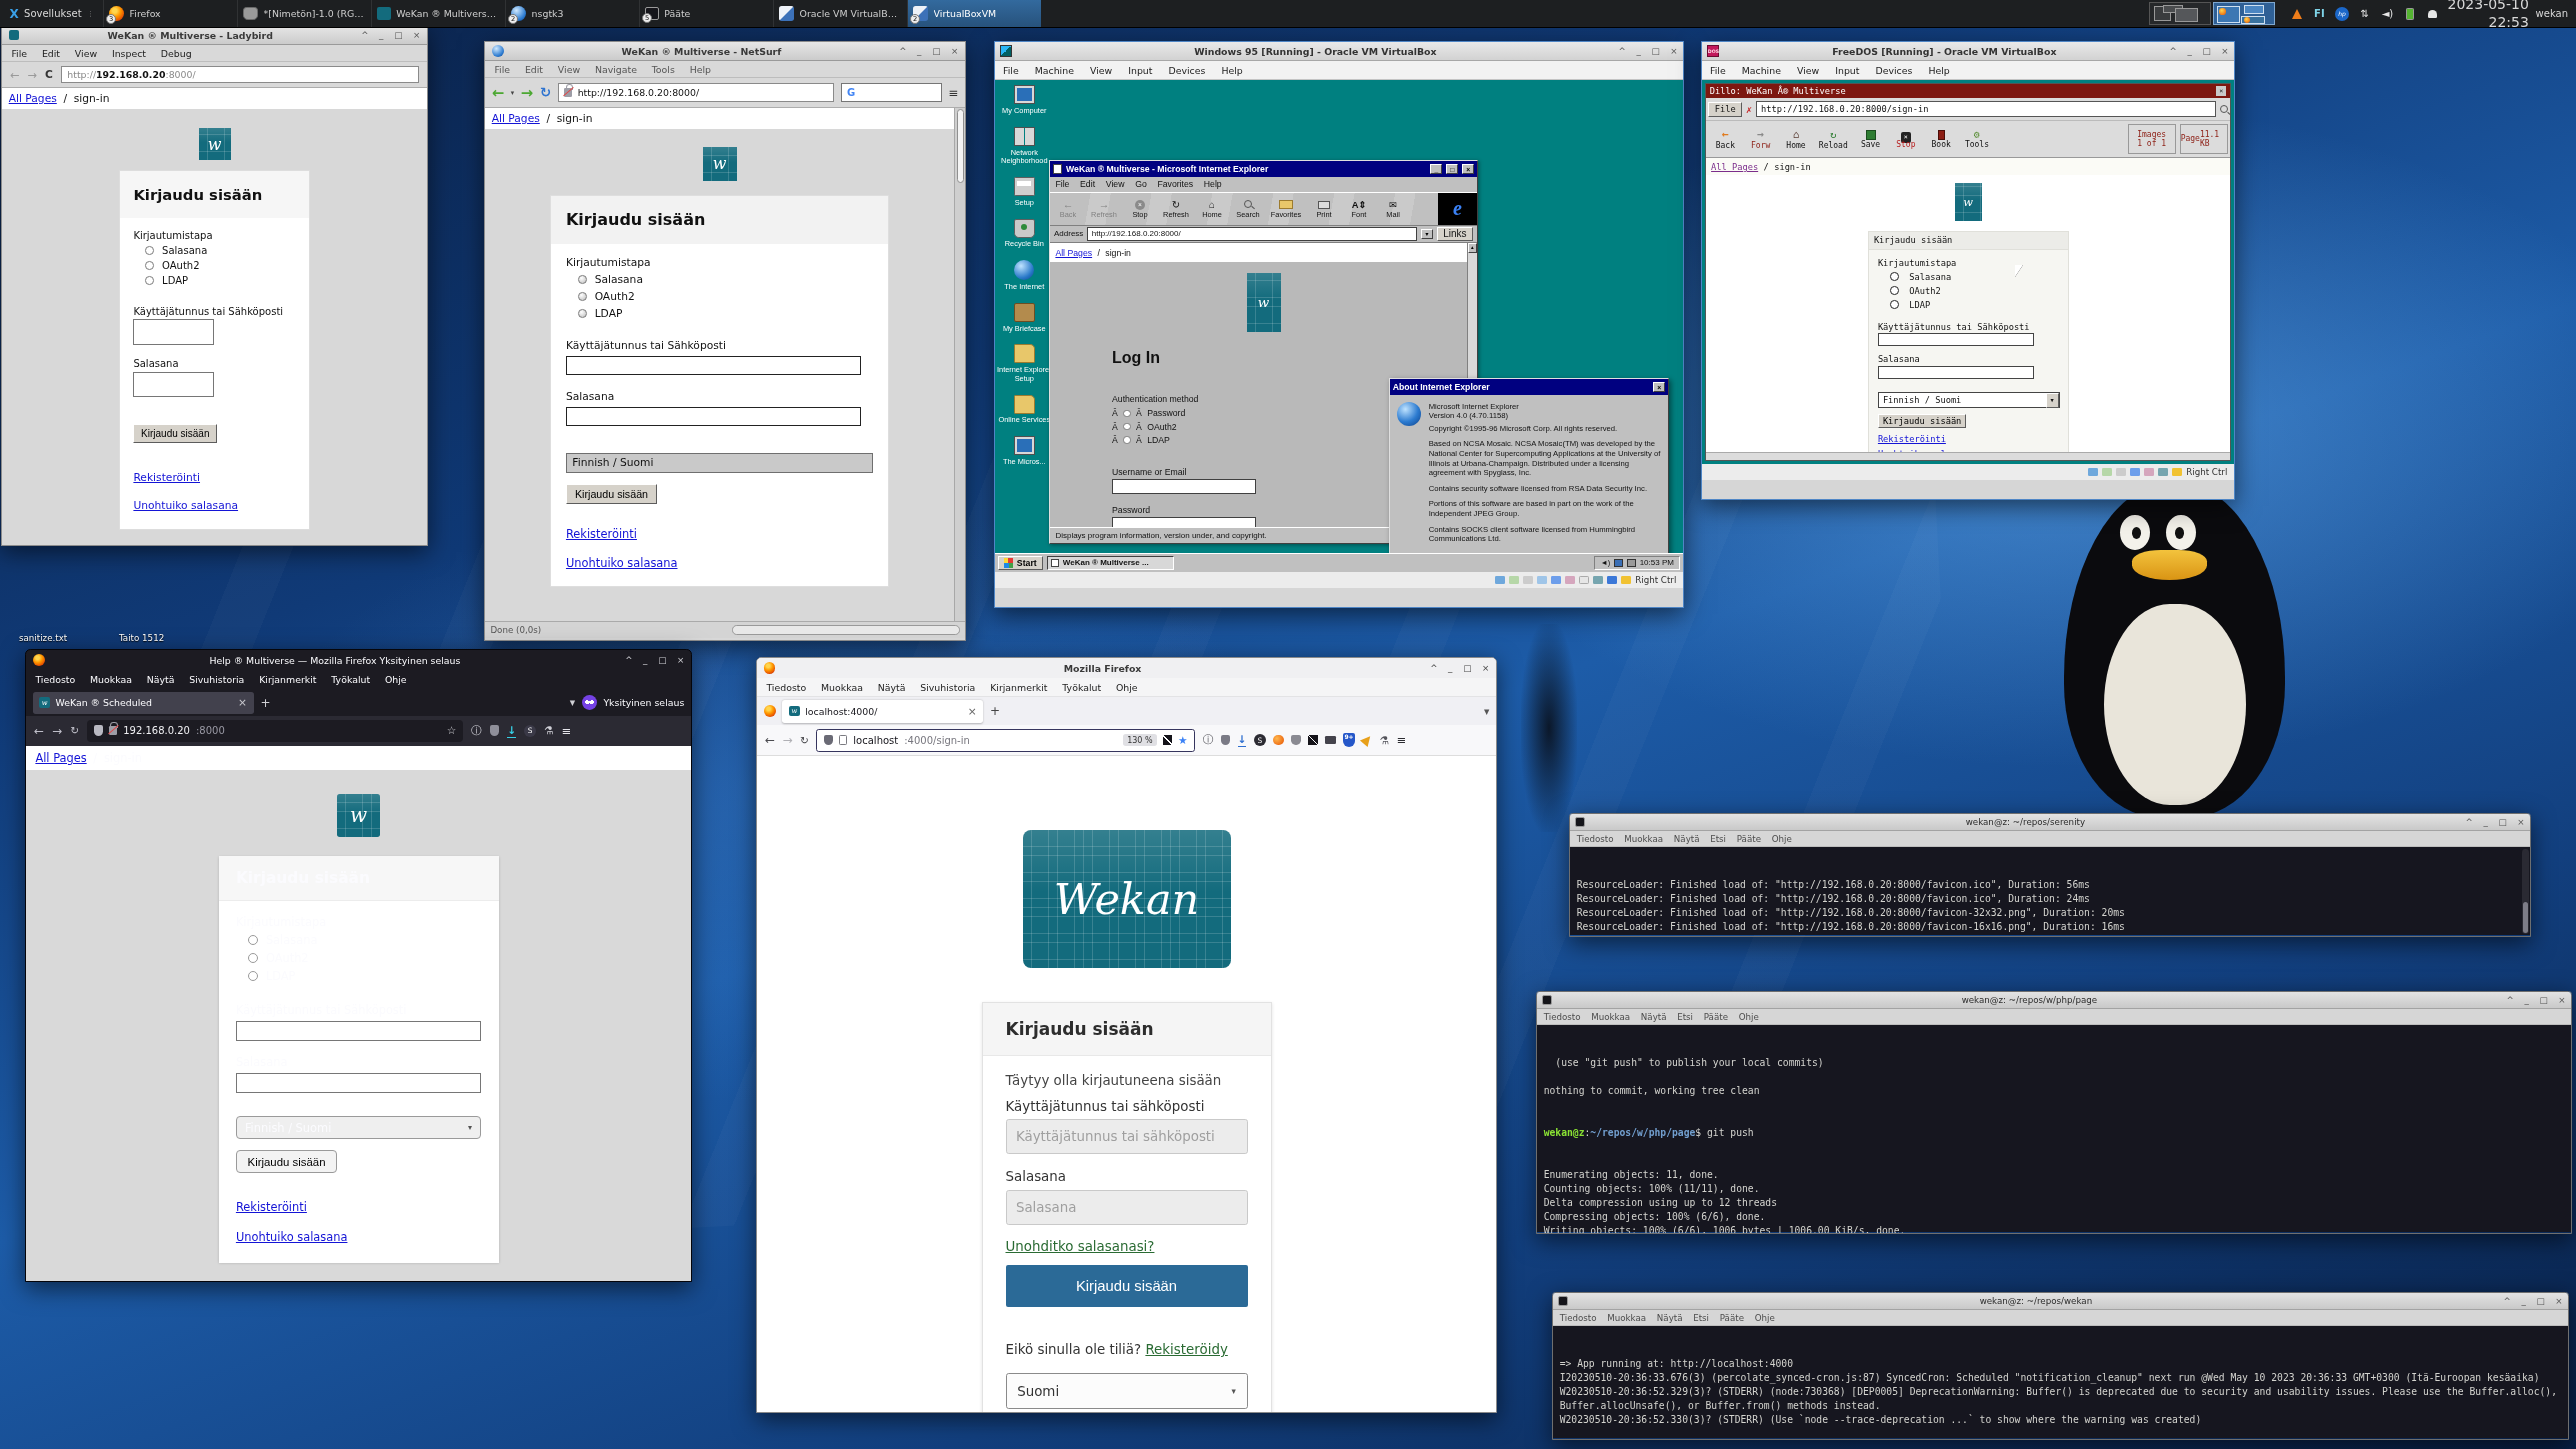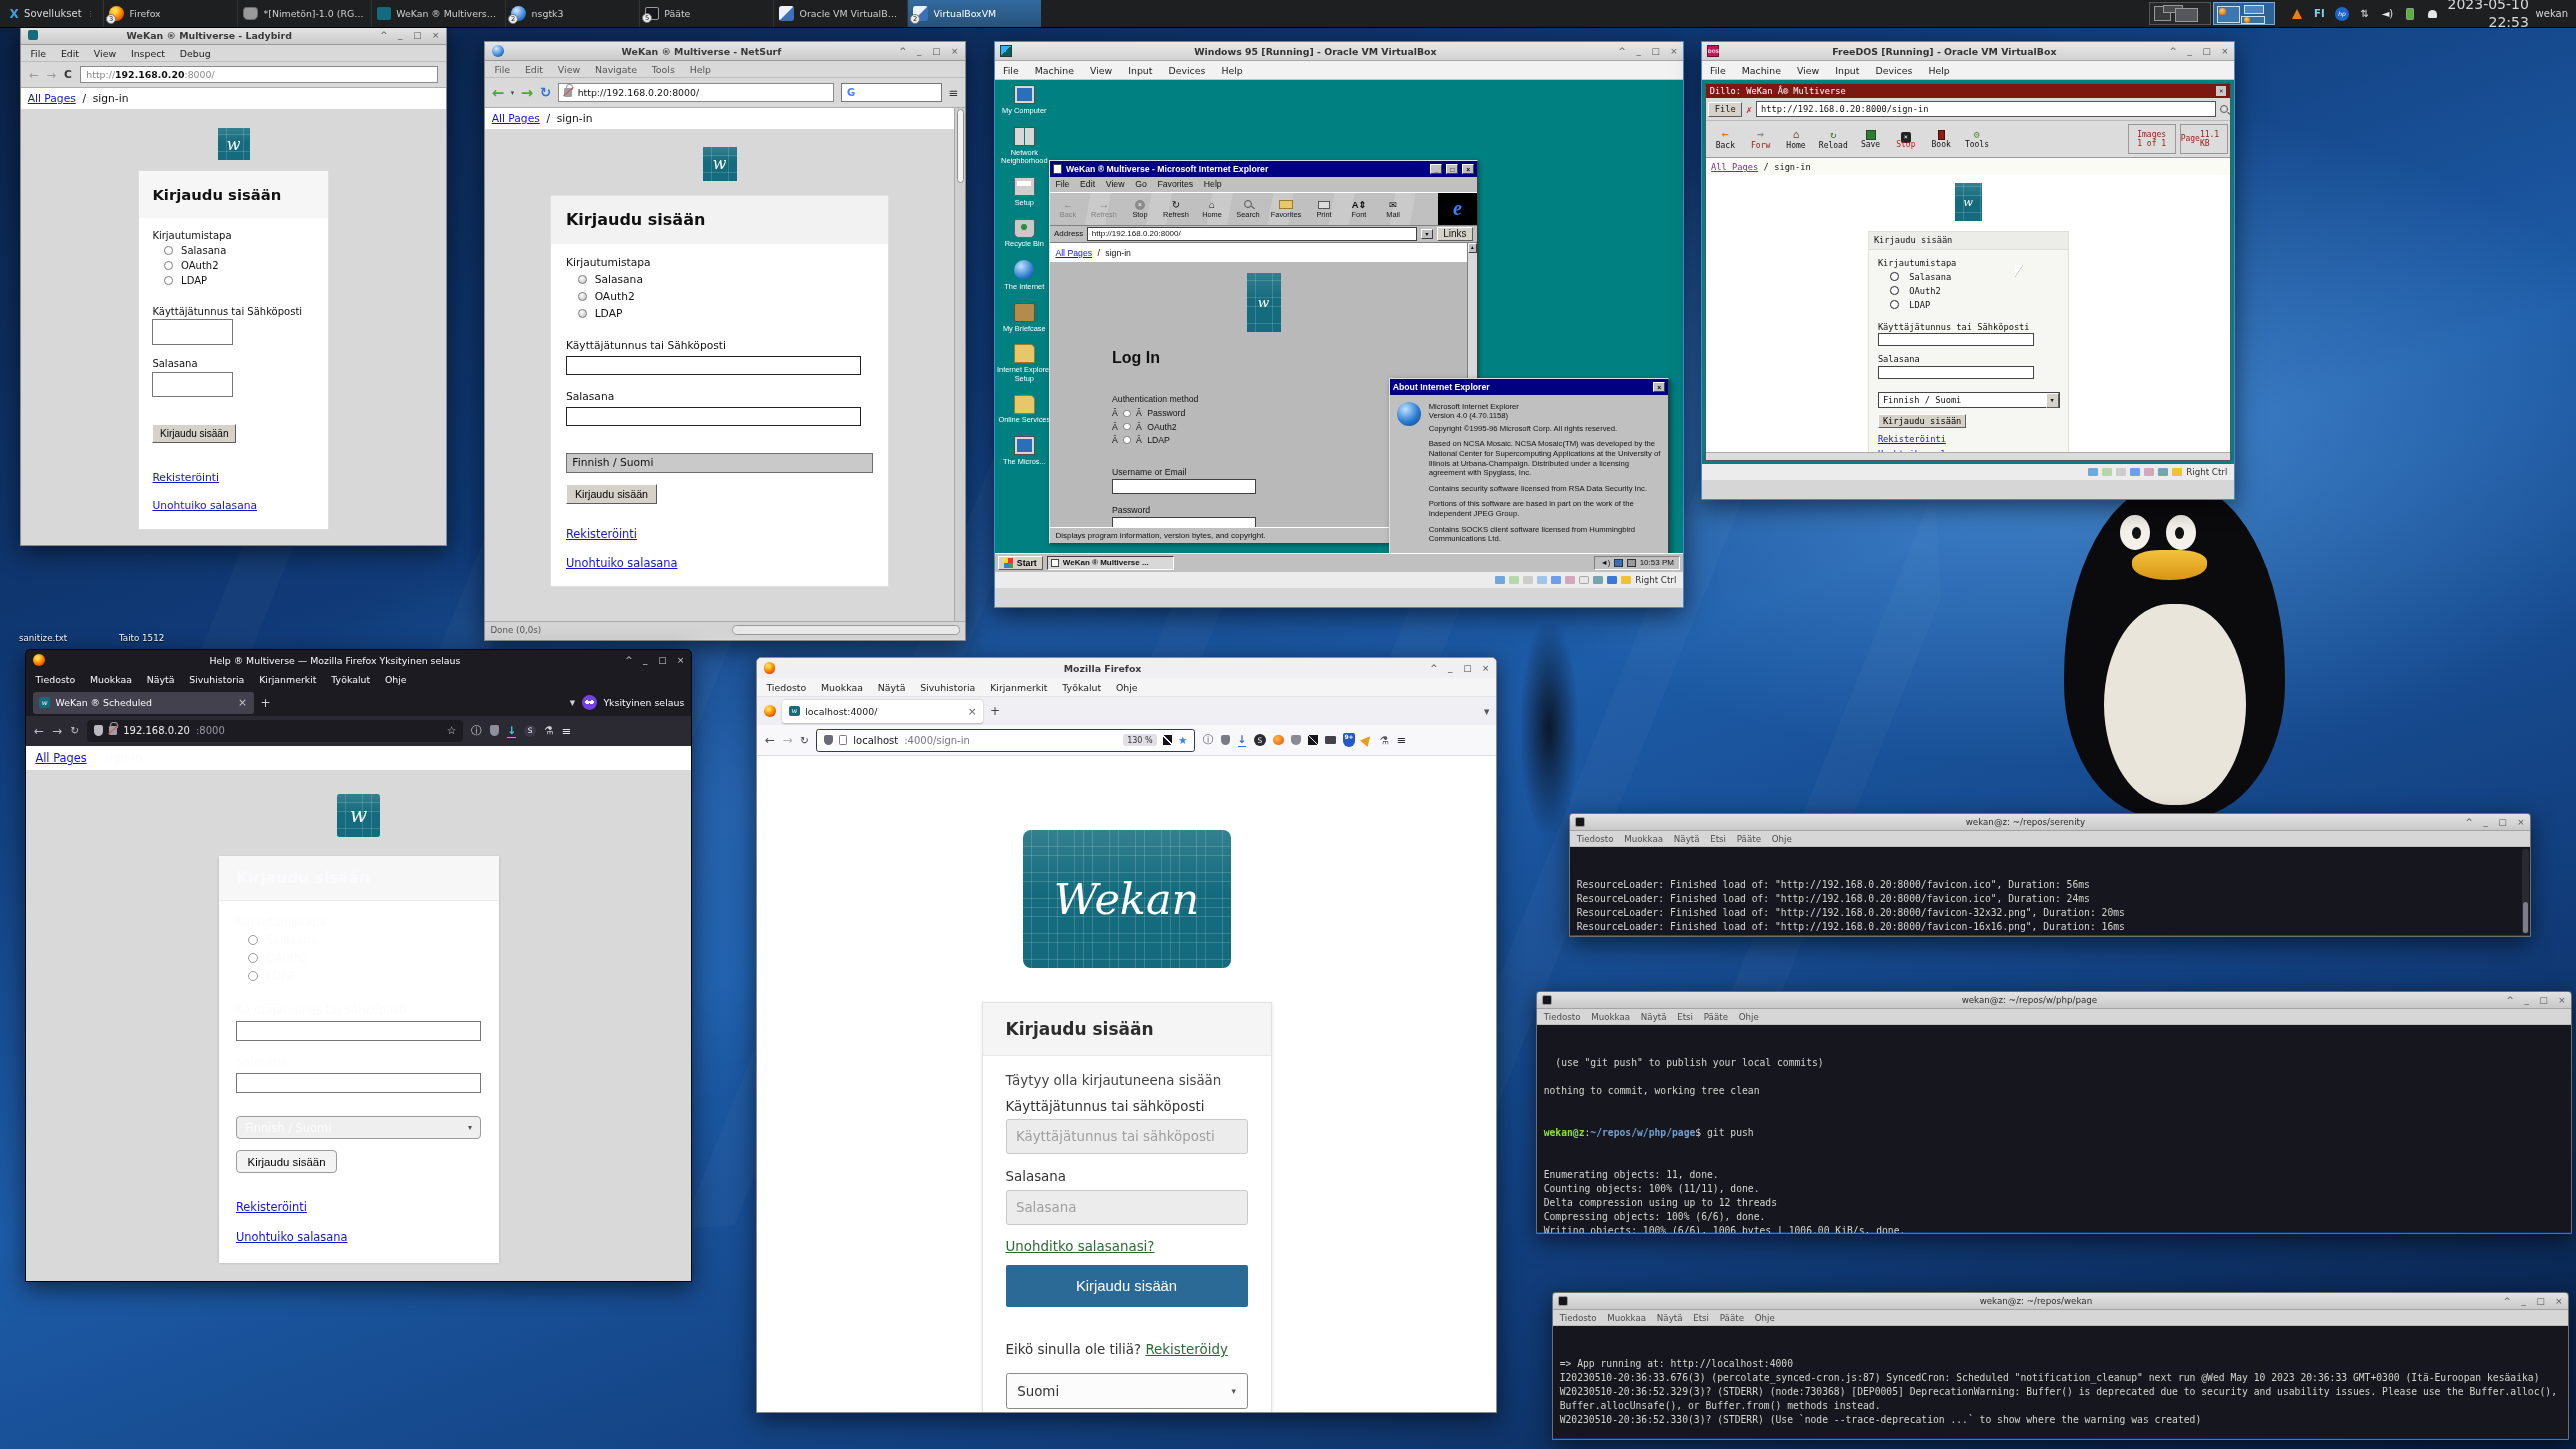--- a/index.html
+++ b/index.html
@@ -196,21 +196,21 @@
         <div>2023-05-10</div>
         <div>22:53</div>
       </div>
       <span style="font-size:10px">wekan</span>
     </div>
   </div>
 
   <div style="position:absolute;left:19px;top:633px;color:#fff;font-size:8.7px;text-shadow:0 0.7px 1.3px #000;z-index:2">sanitize.txt</div>
   <div style="position:absolute;left:119px;top:633px;color:#fff;font-size:8.7px;text-shadow:0 0.7px 1.3px #000;z-index:2">Taito 1512</div>
 
-  <div class="w" style="left:20px;top:25px;width:427px;height:521px;background:#d8d8d8;border:0.7px solid #8c8c8c;z-index:5">
+  <div class="w" style="left:1px;top:25px;width:427px;height:521px;background:#d8d8d8;border:0.7px solid #8c8c8c;z-index:5">
     <div class="gtb">
       <span class="i-wekan" style="width:10.7px;height:10.7px"></span>
       <span class="t">WeKan ® Multiverse - Ladybird</span>
       <span class="wb">
           <span>^</span>
           <span>_</span>
           <span>□</span>
           <span>×</span>
         </span>
     </div>
@@ -519,21 +519,21 @@
             <div style="width:144px;height:14.8px;background:#fff;border:0.7px solid #404040;margin-top:2.7px"></div>
             <div style="margin-top:10.7px;font-size:8.7px">Password</div>
             <div style="width:144px;height:14.8px;background:#fff;border:0.7px solid #404040;margin-top:2.7px"></div>
 
           </div>
           <div style="position:absolute;right:0;top:0;bottom:0;width:10px;background:#d9d9d9;border-left:0.7px solid #808080">
               <div class="w95btn" style="width:8.7px;height:9.4px;font-size:4.7px">▲</div>
             </div>
         </div>
         <div style="height:14.8px;border-top:0.7px solid #fff;display:flex;align-items:center;padding:0 5.4px;font-size:8px;background:#c0c0c0">
-          <span>Displays program information, version bytes, and copyright.</span>
+          <span>Displays program information, version under, and copyright.</span>
         </div>
       </div>
 
       <div style="position:absolute;left:394px;top:298px;width:280px;height:191px;background:#c0c0c0;border:1.3px solid #dfdfdf;border-right-color:#404040;border-bottom-color:#404040;box-shadow:2px 2px 5.4px rgba(0,0,0,.45)">
         <div class="w95tb">
           <span style="flex:1">About Internet Explorer</span>
           <span class="w95btn">×</span>
         </div>
         <div style="display:flex;gap:8px;padding:6.7px">
           <div style="width:24px;height:24px;border-radius:50%;background:radial-gradient(circle at 35% 30%,#bfe3ff,#2c7bd0 55%,#0b3e86);flex:none"></div>

